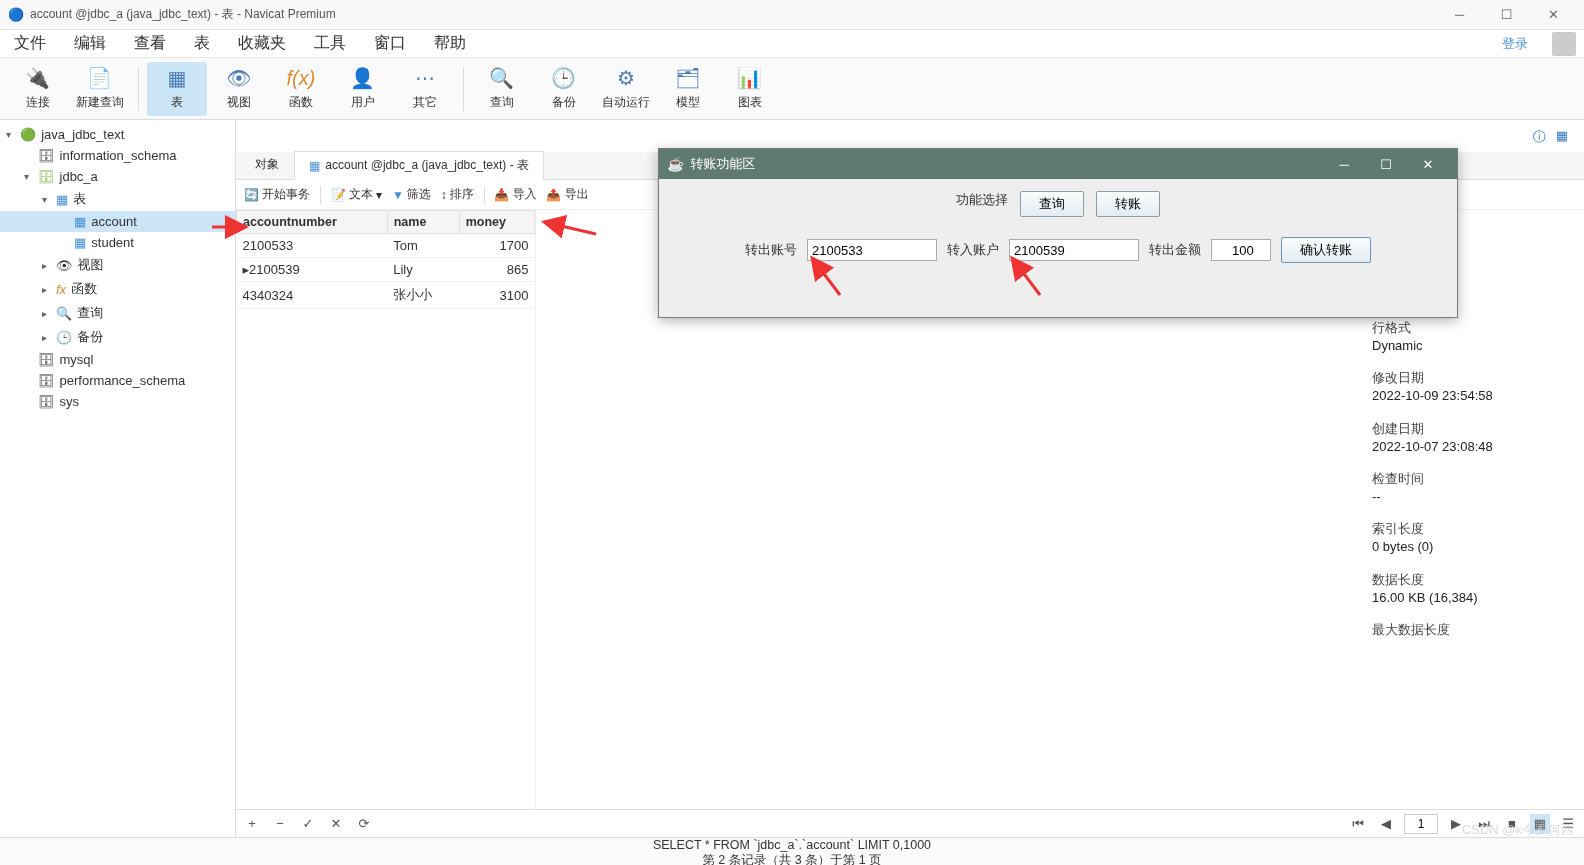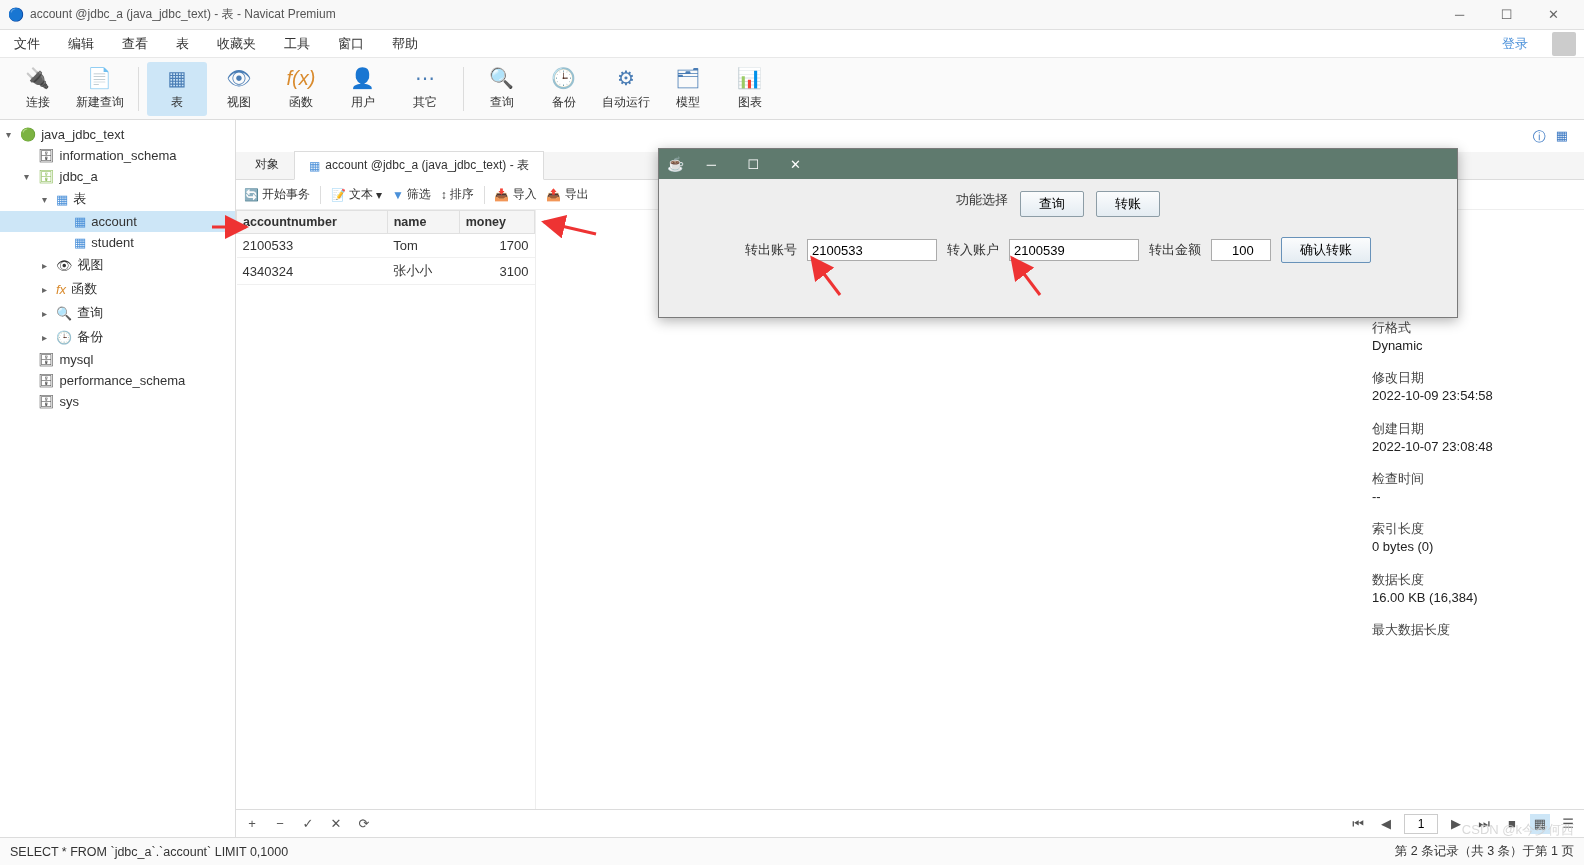--- a/index.html
+++ b/index.html
@@ -5,21 +5,21 @@
 * { box-sizing: border-box; margin: 0; padding: 0; }
 body { font-family: "Microsoft YaHei", "Segoe UI", sans-serif; font-size: 13px; color: #333; background: #fff; overflow: hidden; width: 1584px; height: 865px; position: relative; }
 
 .titlebar { height: 30px; background: #f8f8f8; display: flex; align-items: center; padding: 0 8px; border-bottom: 1px solid #e0e0e0; }
 .titlebar .icon { width: 16px; height: 16px; margin-right: 6px; }
 .titlebar-text { flex: 1; color: #555; font-size: 12px; }
 .window-controls { display: flex; gap: 2px; }
 .window-btn { width: 45px; height: 28px; display: flex; align-items: center; justify-content: center; color: #666; cursor: pointer; }
 
 .menubar { height: 28px; display: flex; align-items: center; padding: 0 8px; gap: 16px; border-bottom: 1px solid #e8e8e8; }
-.menu-item { padding: 4px 6px; font-size: 13px; color: #333; cursor: pointer; }
+.menu-item { padding: 4px 6px; font-size: 16px; color: #333; cursor: pointer; }
 .menu-spacer { flex: 1; }
 .login-link { color: #4a90d9; cursor: pointer; }
 .avatar { width: 24px; height: 24px; background: #ccc; border-radius: 2px; margin-left: 8px; }
 
 .toolbar { height: 62px; display: flex; align-items: center; padding: 4px 8px; background: #fafafa; border-bottom: 1px solid #dcdcdc; gap: 2px; }
 .tool-btn { width: 60px; height: 54px; display: flex; flex-direction: column; align-items: center; justify-content: center; gap: 4px; cursor: pointer; border-radius: 3px; }
 .tool-btn.active { background: #cde6f7; }
 .tool-icon { font-size: 20px; color: #4a7db5; }
 .tool-label { font-size: 12px; color: #333; }
 .tool-sep { width: 1px; height: 44px; background: #dcdcdc; margin: 0 6px; }
@@ -51,21 +51,21 @@
 
 .right-panel { position: absolute; right: 0; top: 190px; width: 230px; padding: 14px 18px; font-size: 13px; line-height: 1.4; }
 .prop-label { color: #444; margin-top: 14px; }
 .prop-value { color: #222; }
 
 .footer-nav { height: 28px; border-top: 1px solid #dcdcdc; display: flex; align-items: center; padding: 0 6px; gap: 8px; font-size: 13px; }
 .nav-btn { width: 20px; height: 20px; display: flex; align-items: center; justify-content: center; color: #555; cursor: pointer; }
 .nav-spacer { flex: 1; }
 .page-input { width: 34px; height: 20px; border: 1px solid #ccc; text-align: center; font-size: 12px; }
 
-.statusbar { height: 28px; display: flex; align-items: center; padding: 0 10px; background: #fafafa; border-top: 1px solid #dcdcdc; font-size: 12.5px; }
+.statusbar { height: 28px; display: flex; align-items: center; padding: 0 10px; background: #fafafa; border-top: 1px solid #dcdcdc; font-size: 12.5px; flex-direction: column; }
 .status-spacer { flex: 1; }
 
 .dialog { position: absolute; left: 658px; top: 148px; width: 800px; height: 170px; background: #eeeeee; border: 1px solid #7a7a7a; box-shadow: 0 3px 12px rgba(0,0,0,.3); display: flex; flex-direction: column; }
 .dialog-titlebar { height: 30px; background: #5f7a6e; color: #fff; display: flex; align-items: center; padding: 0 8px; }
 .dialog-title-icon { margin-right: 6px; font-size: 14px; }
 .dialog-title-text { flex: 1; font-size: 13px; }
 .dialog-win-btn { width: 42px; height: 26px; display: flex; align-items: center; justify-content: center; cursor: pointer; color: #fff; }
 .dialog-body { flex: 1; padding: 12px 16px; }
 .dialog-row1 { display: flex; justify-content: center; gap: 12px; margin-bottom: 20px; }
 .dlg-btn { padding: 3px 18px; border: 1px solid #8d9da6; background: linear-gradient(#fbfcfd,#e4ecf2); font-size: 13px; cursor: pointer; border-radius: 2px; }
@@ -277,20 +277,25 @@
               <th>money</th>
             </tr>
           </thead>
           <tbody>
             <tr>
                 <td>2100533</td>
                 <td>Tom</td>
                 <td class="num">1700</td>
               </tr>
             <tr>
+                <td><span class="row-marker">▸</span><span>2100539</span></td>
+                <td>Lily</td>
+                <td class="num">865</td>
+              </tr>
+            <tr>
                 <td>4340324</td>
                 <td>张小小</td>
                 <td class="num">3100</td>
               </tr>
           </tbody>
         </table>
       </div>
     </div>
 
     <div class="footer-nav">
@@ -339,20 +344,21 @@
 </div>
 
 <div class="top-right-icons">
   <span>ⓘ</span>
   <span>▦</span>
 </div>
 
 <div class="dialog">
   <div class="dialog-titlebar">
     <span class="dialog-title-icon">☕</span>
+    <span class="dialog-title-text">转账功能区</span>
     <span class="dialog-win-btn">─</span>
     <span class="dialog-win-btn">☐</span>
     <span class="dialog-win-btn">✕</span>
   </div>
   <div class="dialog-body">
     <div class="dialog-row1">
       <span>功能选择</span>
       <button class="dlg-btn">查询</button>
       <button class="dlg-btn">转账</button>
     </div>

